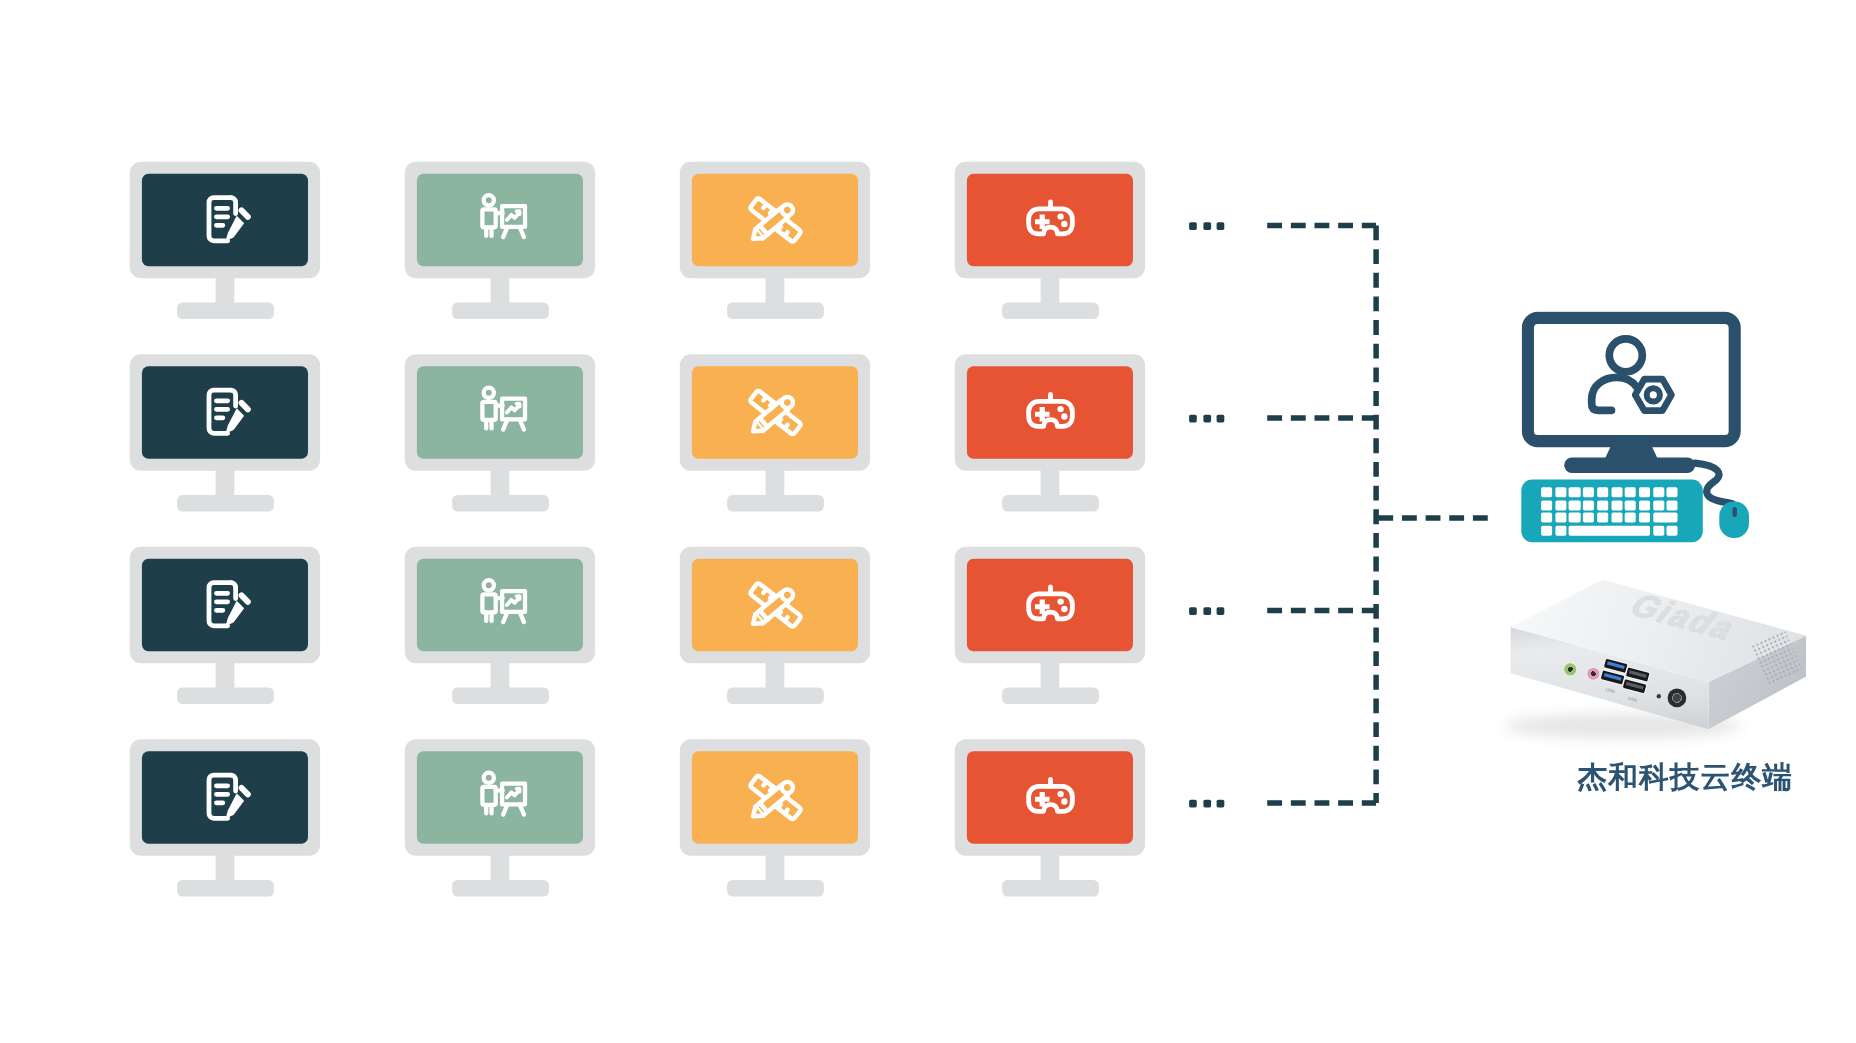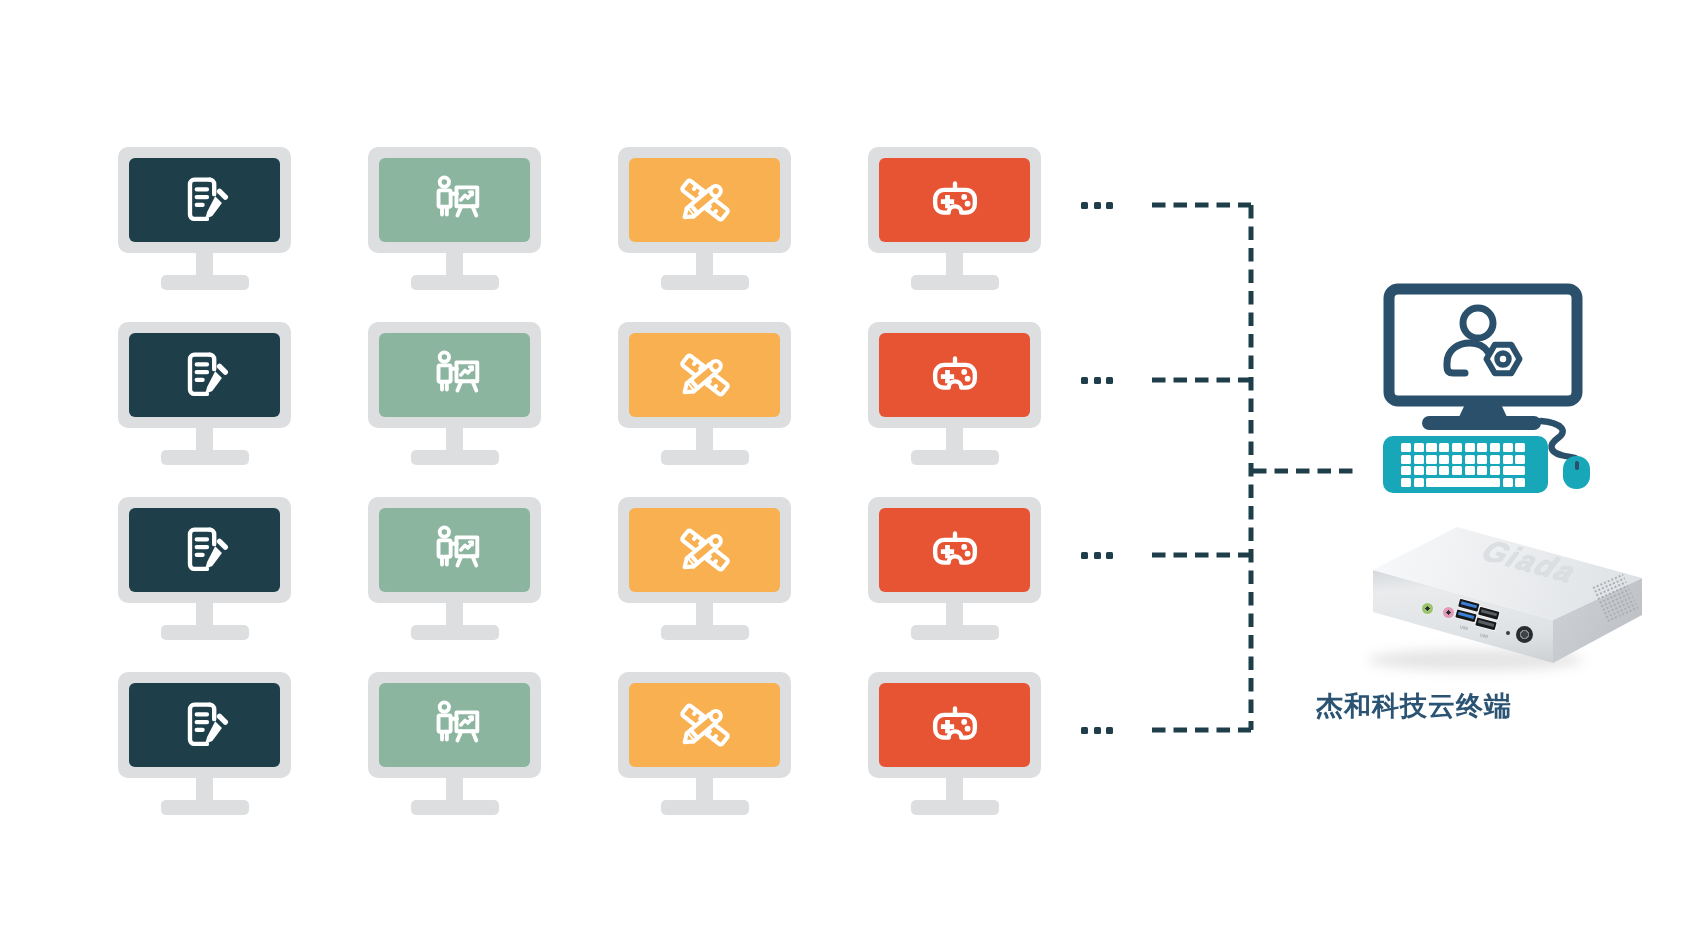--- a/index.html
+++ b/index.html
@@ -50,21 +50,21 @@
   .usb-stack.blue .usb-port:after{background:#3b7fd6;}
   .usb-label{position:absolute;font-size:4px;color:#85898e;transform:rotate(15deg);}
   .pinhole{position:absolute;left:136px;top:108px;width:4px;height:4px;border-radius:50%;background:#3a3d40;}
   .powerbtn{position:absolute;left:146px;top:103px;width:17px;height:17px;border-radius:50%;
             background:radial-gradient(circle,#3f4347 0 3.5px,#84898d 3.5px 4.5px,#2a2d30 4.5px 100%);}
   .vents{position:absolute;left:228px;top:55px;width:34px;height:40px;transform:rotate(-24deg);
          background-image:radial-gradient(circle,#aaaeb3 0.8px,transparent 1px);background-size:4px 4px;}
   .mp-shadow{position:absolute;left:-2px;top:126px;width:215px;height:22px;border-radius:50%;
              background:rgba(40,44,48,0.12);filter:blur(6px);}
 
-  .terminal-label{position:absolute;left:1316px;top:688px;width:230px;text-align:left;
+  .terminal-label{position:absolute;left:1400px;top:688px;width:230px;text-align:right;
                   font-size:27px;font-weight:bold;letter-spacing:1px;color:var(--label-navy,#2B5373);}
 </style>
 </head>
 <body>
 
 <div class="canvas" id="canvas">
 
   <div id="grid">
       <div class="monitor" style="left: 118px; top: 147px;">
     <div class="screen" style="background: rgb(30, 62, 74);">

